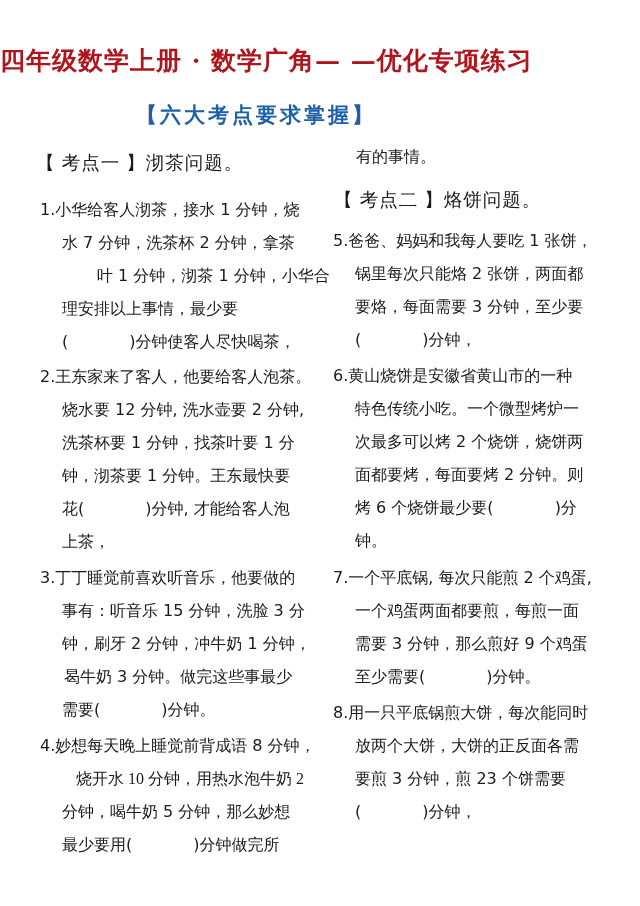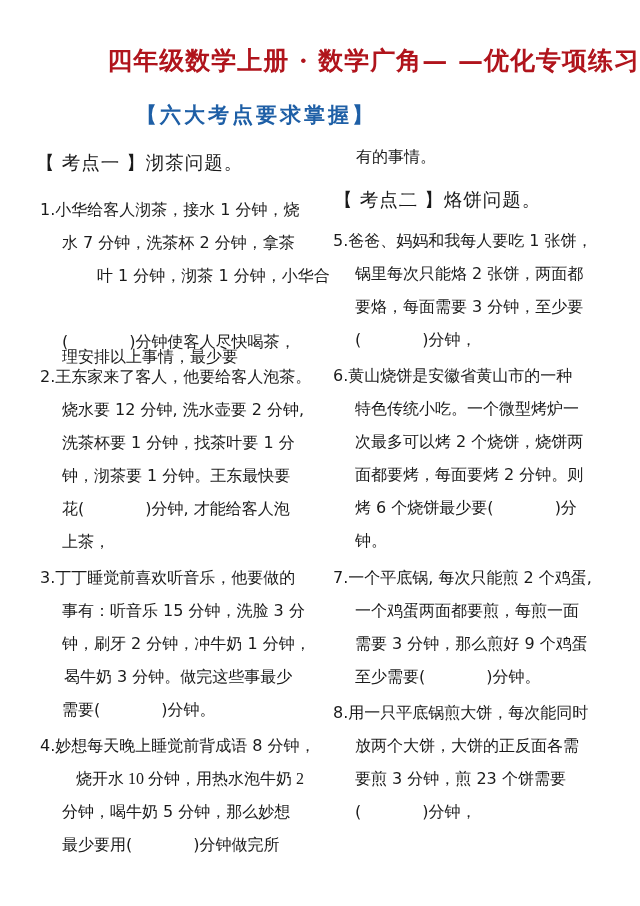--- a/index.html
+++ b/index.html
@@ -13,21 +13,21 @@
       position: relative;
       overflow: hidden;
       font-family: "DejaVu Serif", "Liberation Serif", serif;
       color: #1a1a1a;
     }
     .title {
       position: absolute;
       left: 0;
       top: 44px;
       width: 640px;
-      text-align: right;
+      text-align: left;
       font-size: 25px;
       font-weight: bold;
       letter-spacing: 1px;
       white-space: nowrap;
     }
     .subtitle {
       position: absolute;
       left: 0;
       top: 101px;
       width: 512px;
@@ -61,21 +61,21 @@
   <div class="title" style="color:#b0141c;">四年级数学上册 · 数学广角— —优化专项练习</div>
   <div class="subtitle" style="color:#1e5fa6;">【六大考点要求掌握】</div>
 
   <div>
     <div class="heading" style="left:36px; top:152px;">【 考点一 】沏茶问题。</div>
 
     <div>
       <div class="line" style="left: 40px; top: 200px; white-space: pre;">1.小华给客人沏茶，接水 1 分钟，烧</div>
       <div class="line" style="left: 62px; top: 233px; white-space: pre;">水 7 分钟，洗茶杯 2 分钟，拿茶</div>
       <div class="line" style="left: 62px; top: 266px; white-space: pre; padding-left: 35px;">叶 1 分钟，沏茶 1 分钟，小华合</div>
-      <div class="line" style="left: 62px; top: 299px; white-space: pre; margin-top: 48px;">理安排以上事情，最少要</div>
+      <div class="line" style="left: 62px; top: 299px; white-space: pre;">理安排以上事情，最少要</div>
       <div class="line" style="left: 62px; top: 332px; white-space: pre;">(            )分钟使客人尽快喝茶，</div>
     </div>
 
     <div>
       <div class="line" style="left: 40px; top: 367px; white-space: pre; text-align: right;">2.王东家来了客人，他要给客人泡茶。</div>
       <div class="line" style="left: 62px; top: 400px; white-space: pre;">烧水要 12 分钟, 洗水壶要 2 分钟,</div>
       <div class="line" style="left: 62px; top: 433px; white-space: pre;">洗茶杯要 1 分钟，找茶叶要 1 分</div>
       <div class="line" style="left: 62px; top: 466px; white-space: pre;">钟，沏茶要 1 分钟。王东最快要</div>
       <div class="line" style="left: 62px; top: 499px; white-space: pre;">花(            )分钟, 才能给客人泡</div>
       <div class="line" style="left: 62px; top: 532px; white-space: pre;">上茶，</div>

